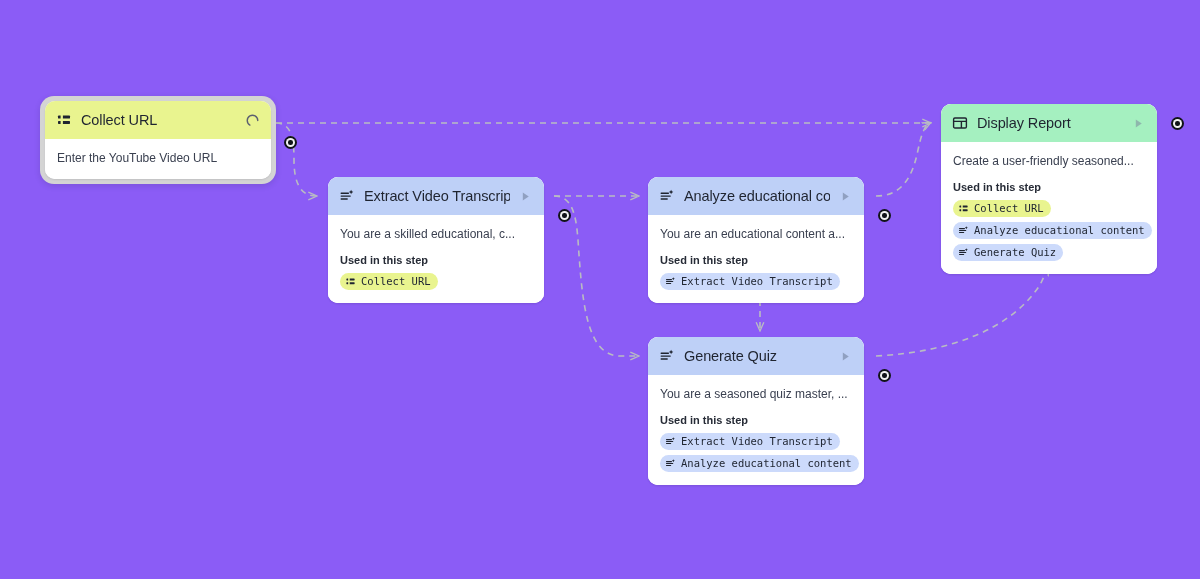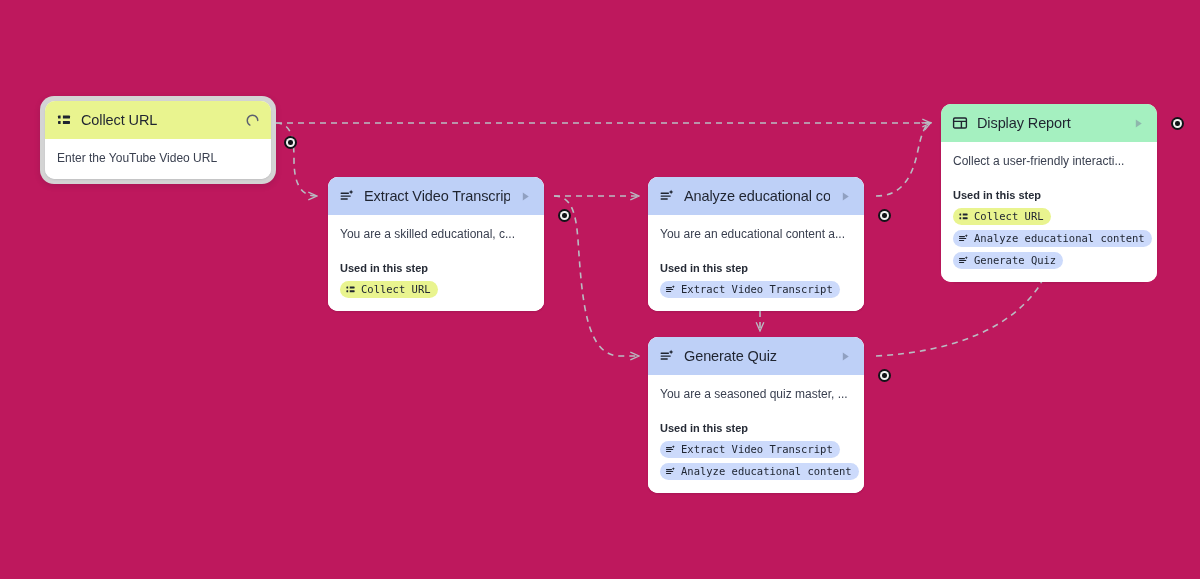--- a/index.html
+++ b/index.html
@@ -5,21 +5,21 @@
   * { box-sizing: border-box; margin: 0; padding: 0; }
   html, body {
     width: 1200px; height: 579px;
     overflow: hidden;
     background: #f2f2f2;
     font-family: "Liberation Sans", sans-serif;
   }
   #canvas {
     position: relative;
     width: 1200px; height: 579px;
-    background: #be185d;
+    background: #8b5cf6;
   }
   #edges {
     position: absolute; left: 0; top: 0;
     width: 1200px; height: 579px;
     pointer-events: none;
   }
 
   
   .node {
     position: absolute;
@@ -69,21 +69,21 @@
     font-size: 12px;
     color: #3a4050;
     line-height: 1.35;
     white-space: nowrap;
     overflow: hidden;
   }
   .used-label {
     font-size: 11px;
     font-weight: 700;
     color: #262b36;
-    margin-top: 20px;
+    margin-top: 12px;
     margin-bottom: 7px;
   }
   .pill-list { display: flex; flex-direction: column; align-items: flex-start; gap: 5px; }
   .pill {
     display: inline-flex;
     align-items: center;
     gap: 5px;
     height: 17px;
     padding: 0 7px 0 5px;
     border-radius: 9px;
@@ -313,39 +313,39 @@
               </svg>
             </span>
             <span>Analyze educational content</span>
           </span>
         </div>
       </div>
     </div>
     <div class="port" style="right:-27px; top:32px;"></div>
   </div>
 
-  <div class="node" id="n-display-report" style="left:941px; top:104px; width:216px;border-radius:18px;">
+  <div class="node" id="n-display-report" style="left:941px; top:104px; width:216px;">
     <div class="inner">
       <div class="node-header hdr-green">
         <span class="icon">
           <svg width="16" height="16" viewBox="0 0 16 16">
             <rect x="1.6" y="3" width="12.8" height="10" rx="1.3" fill="none" stroke="#1f2430" stroke-width="1.4"></rect>
             <line x1="1.6" y1="6.4" x2="14.4" y2="6.4" stroke="#1f2430" stroke-width="1.4"></line>
             <line x1="9.4" y1="6.4" x2="9.4" y2="13" stroke="#1f2430" stroke-width="1.4"></line>
           </svg>
         </span>
         <span class="node-title">Display Report</span>
         <span class="run-btn">
           <svg width="13" height="13" viewBox="0 0 12 12">
             <path d="M3.5 2.2 L9 6 L3.5 9.8 Z" fill="#7d8a9c"></path>
           </svg>
         </span>
       </div>
       <div class="node-body">
-        <div class="node-desc">Collect a user-friendly interacti...</div>
+        <div class="node-desc">Create a user-friendly seasoned...</div>
         <div class="used-label">Used in this step</div>
         <div class="pill-list">
           <span class="pill pill-yellow">
             <span class="icon">
               <svg width="11" height="11" viewBox="0 0 16 16">
                 <rect x="2" y="3.6" width="12" height="3" rx="0.7" fill="#1f2430"></rect>
                 <rect x="2" y="9" width="12" height="3" rx="0.7" fill="#1f2430"></rect>
                 <rect x="4.6" y="1.6" width="2.3" height="12.8" fill="#e9f48f"></rect>
               </svg>
             </span>

